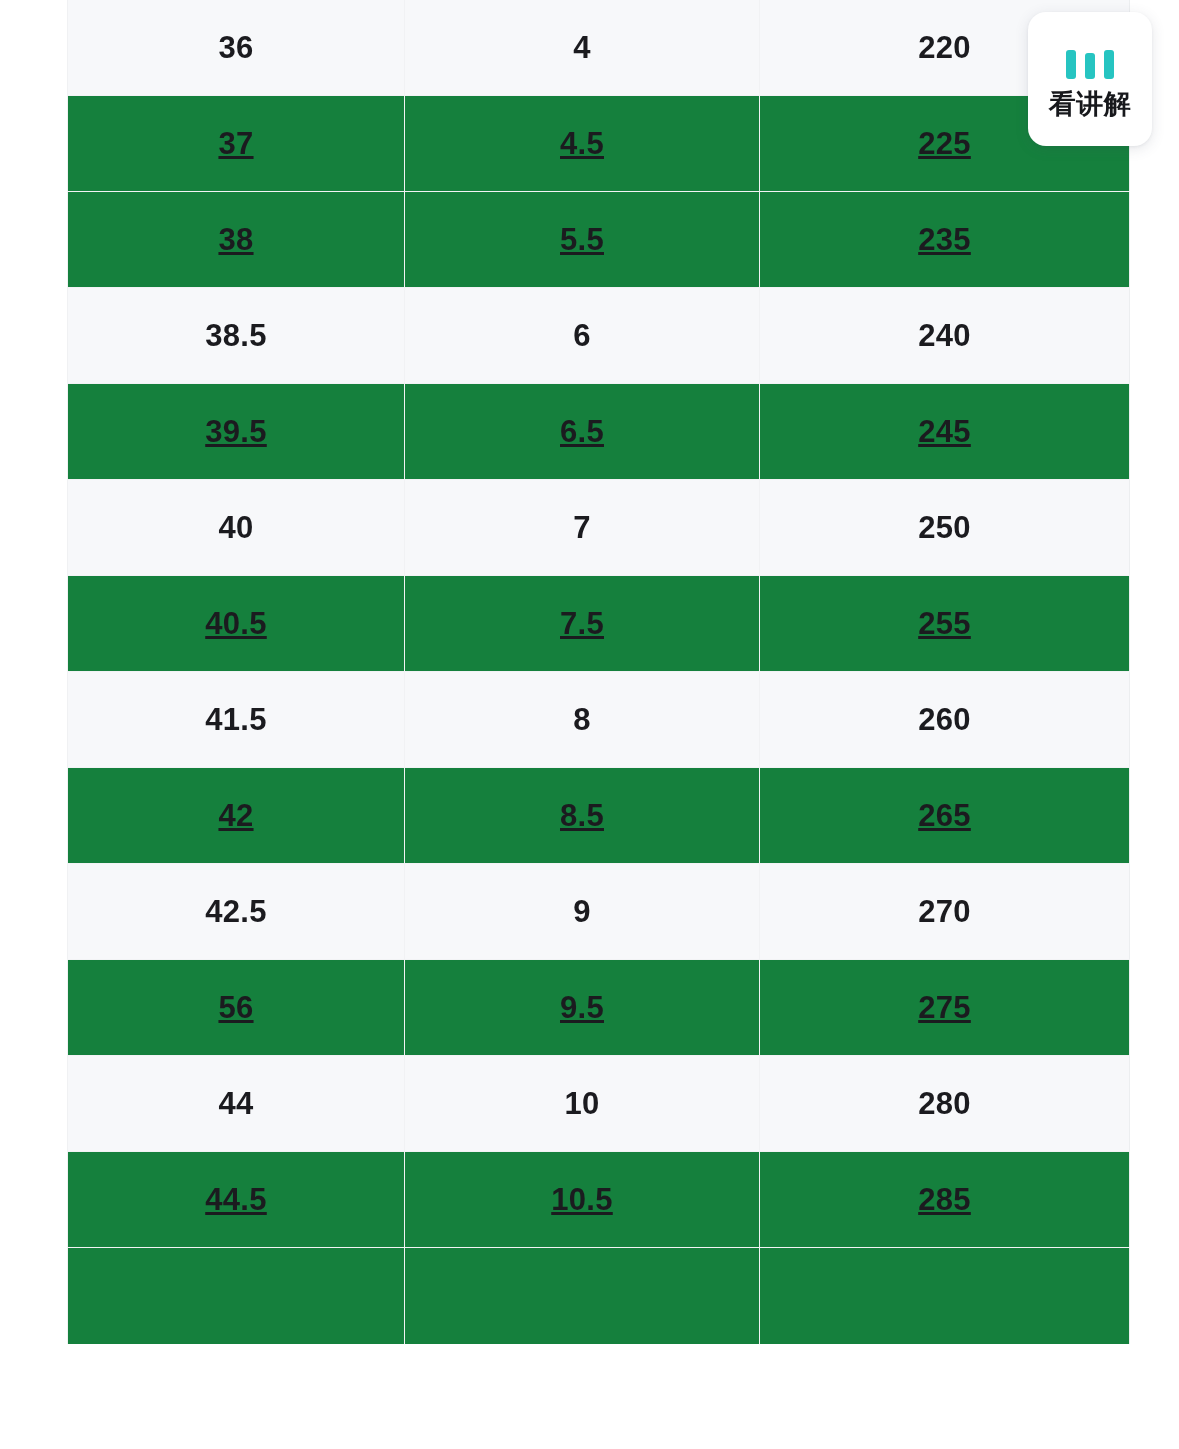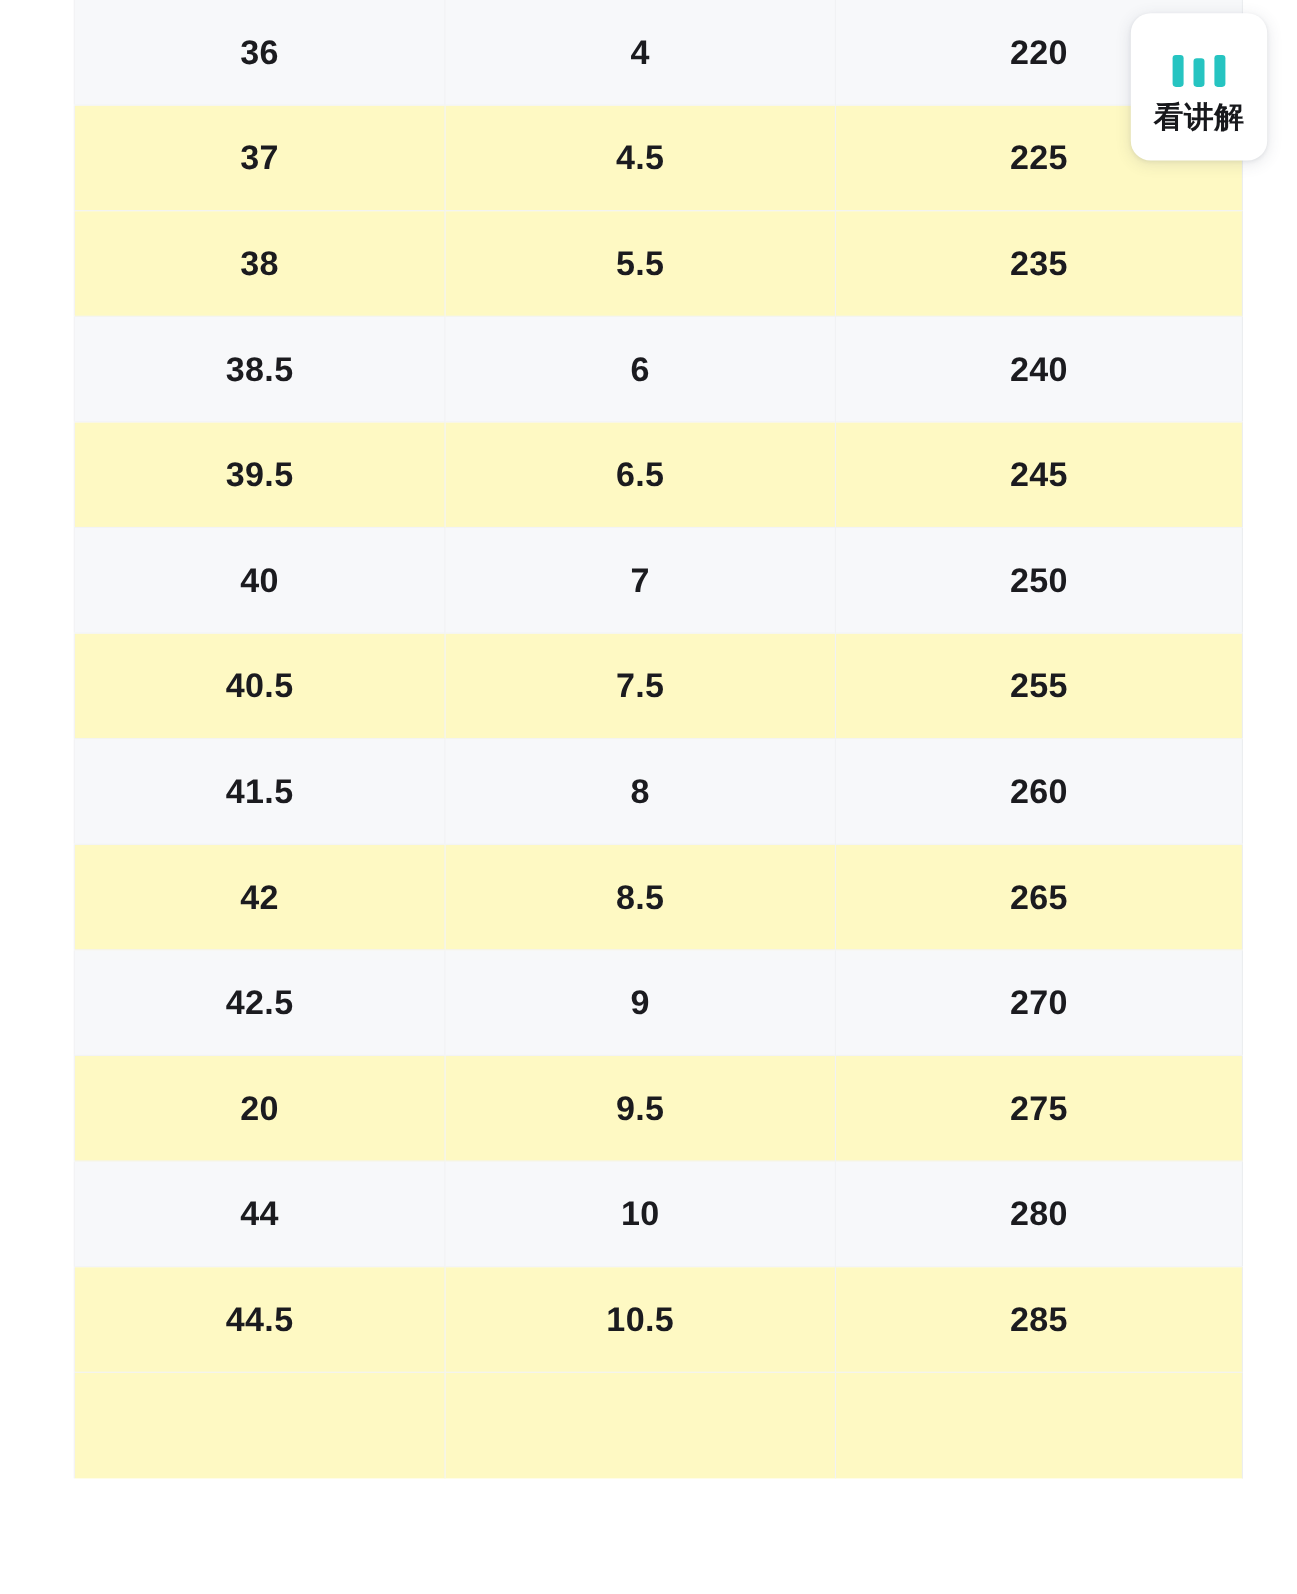--- a/index.html
+++ b/index.html
@@ -37,21 +37,21 @@
     border-right: 1px solid #eceef0;
   }
   #size-table col.c1 { width: 337px; }
   #size-table col.c2 { width: 355px; }
   #size-table col.c3 { width: 370px; }
 
   #size-table tr {
     height: 96px;
   }
   #size-table tr.odd  td { background: #f7f8fa; }
-  #size-table tr.even td { background: #fef9c3; }
+  #size-table tr.even td { background: #15803d; text-decoration: underline; }
 
   #size-table td {
     text-align: center;
     vertical-align: middle;
     font-size: 31px;
     font-weight: bold;
     color: #1b1b1f;
     letter-spacing: 0.3px;
     border-top: 1px solid #f2f3f5;
     border-right: 1px solid #f1f2f4;
@@ -94,21 +94,21 @@
   #eq-icon i.b1 { height: 29px; }
   #eq-icon i.b2 { height: 26px; }
   #eq-icon i.b3 { height: 29px; }
 
   #explain-label {
     font-size: 27px;
     font-weight: bold;
     color: #17181c;
     line-height: 1;
     letter-spacing: 0.5px;
-    font-family: Liberation Sans, sans-serif;
+    font-family: Liberation Mono, monospace;
   }
 </style>
 </head>
 <body>
 
 <div id="page">
 
   <table id="size-table">
     <colgroup>
       <col class="c1">
@@ -160,21 +160,21 @@
         <td>42</td>
         <td>8.5</td>
         <td>265</td>
       </tr>
       <tr class="odd">
         <td>42.5</td>
         <td>9</td>
         <td>270</td>
       </tr>
       <tr class="even">
-        <td>20</td>
+        <td>56</td>
         <td>9.5</td>
         <td>275</td>
       </tr>
       <tr class="odd">
         <td>44</td>
         <td>10</td>
         <td>280</td>
       </tr>
       <tr class="even">
         <td>44.5</td>

